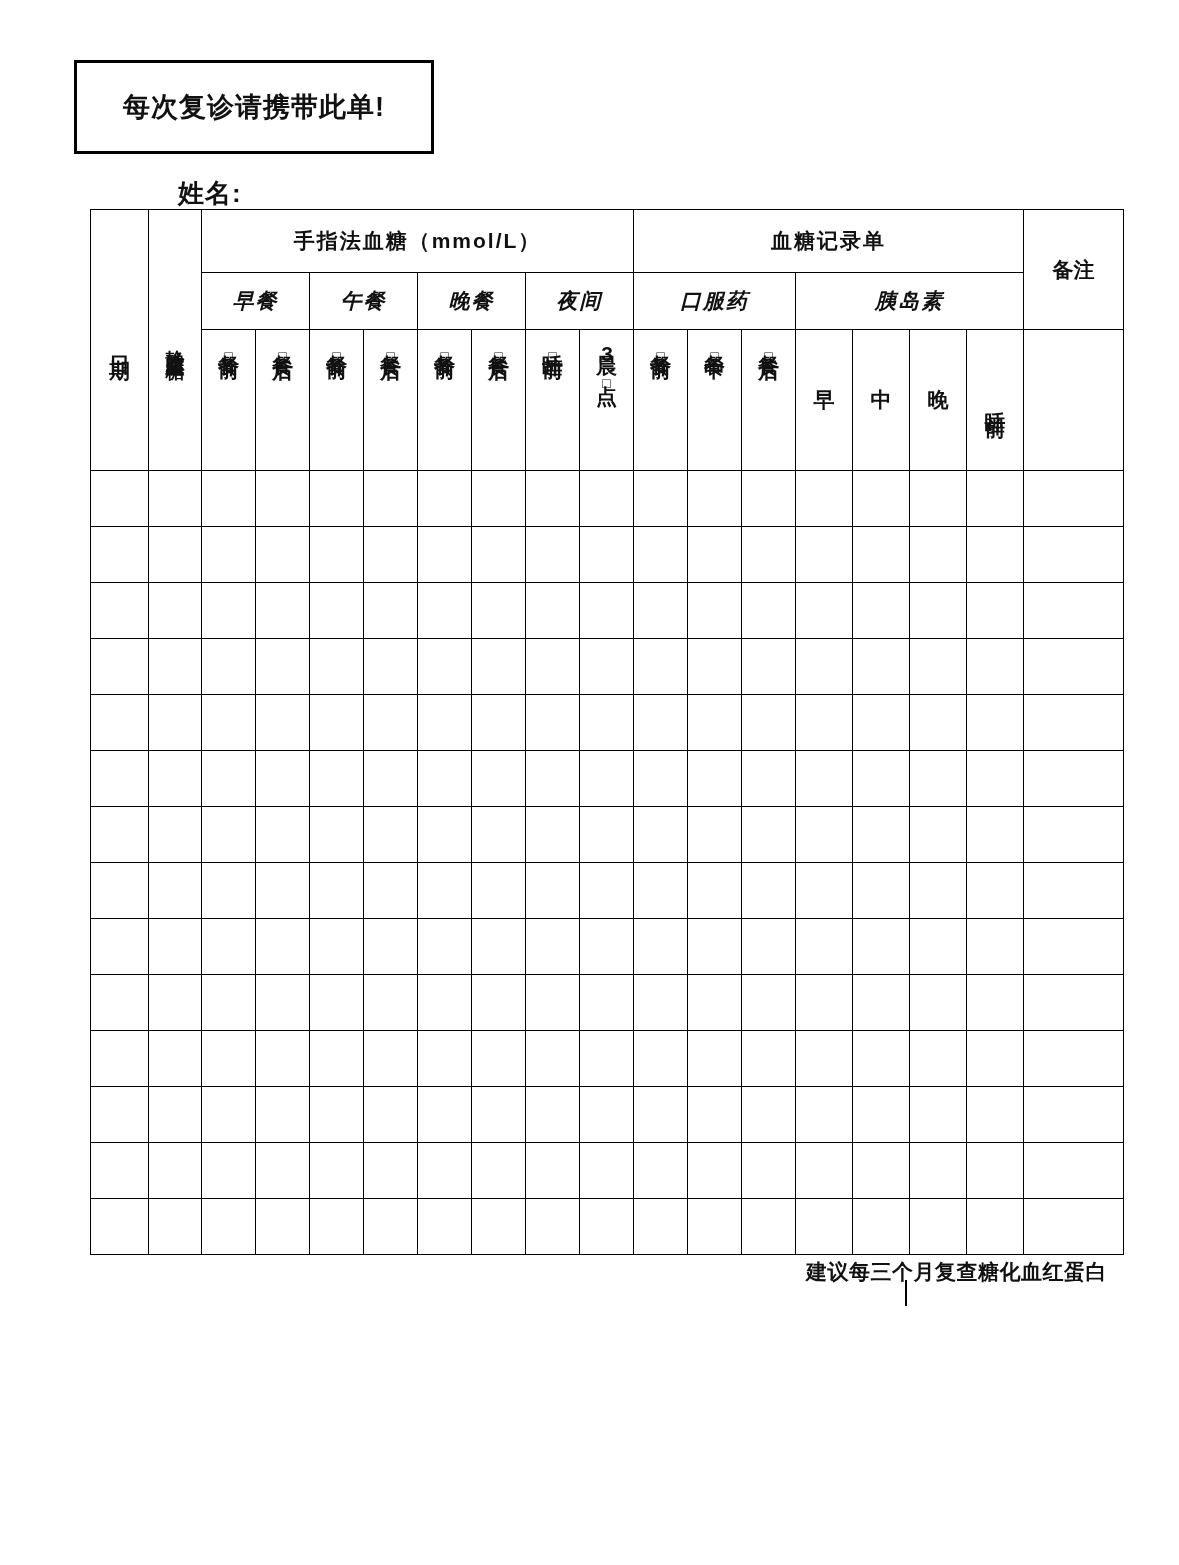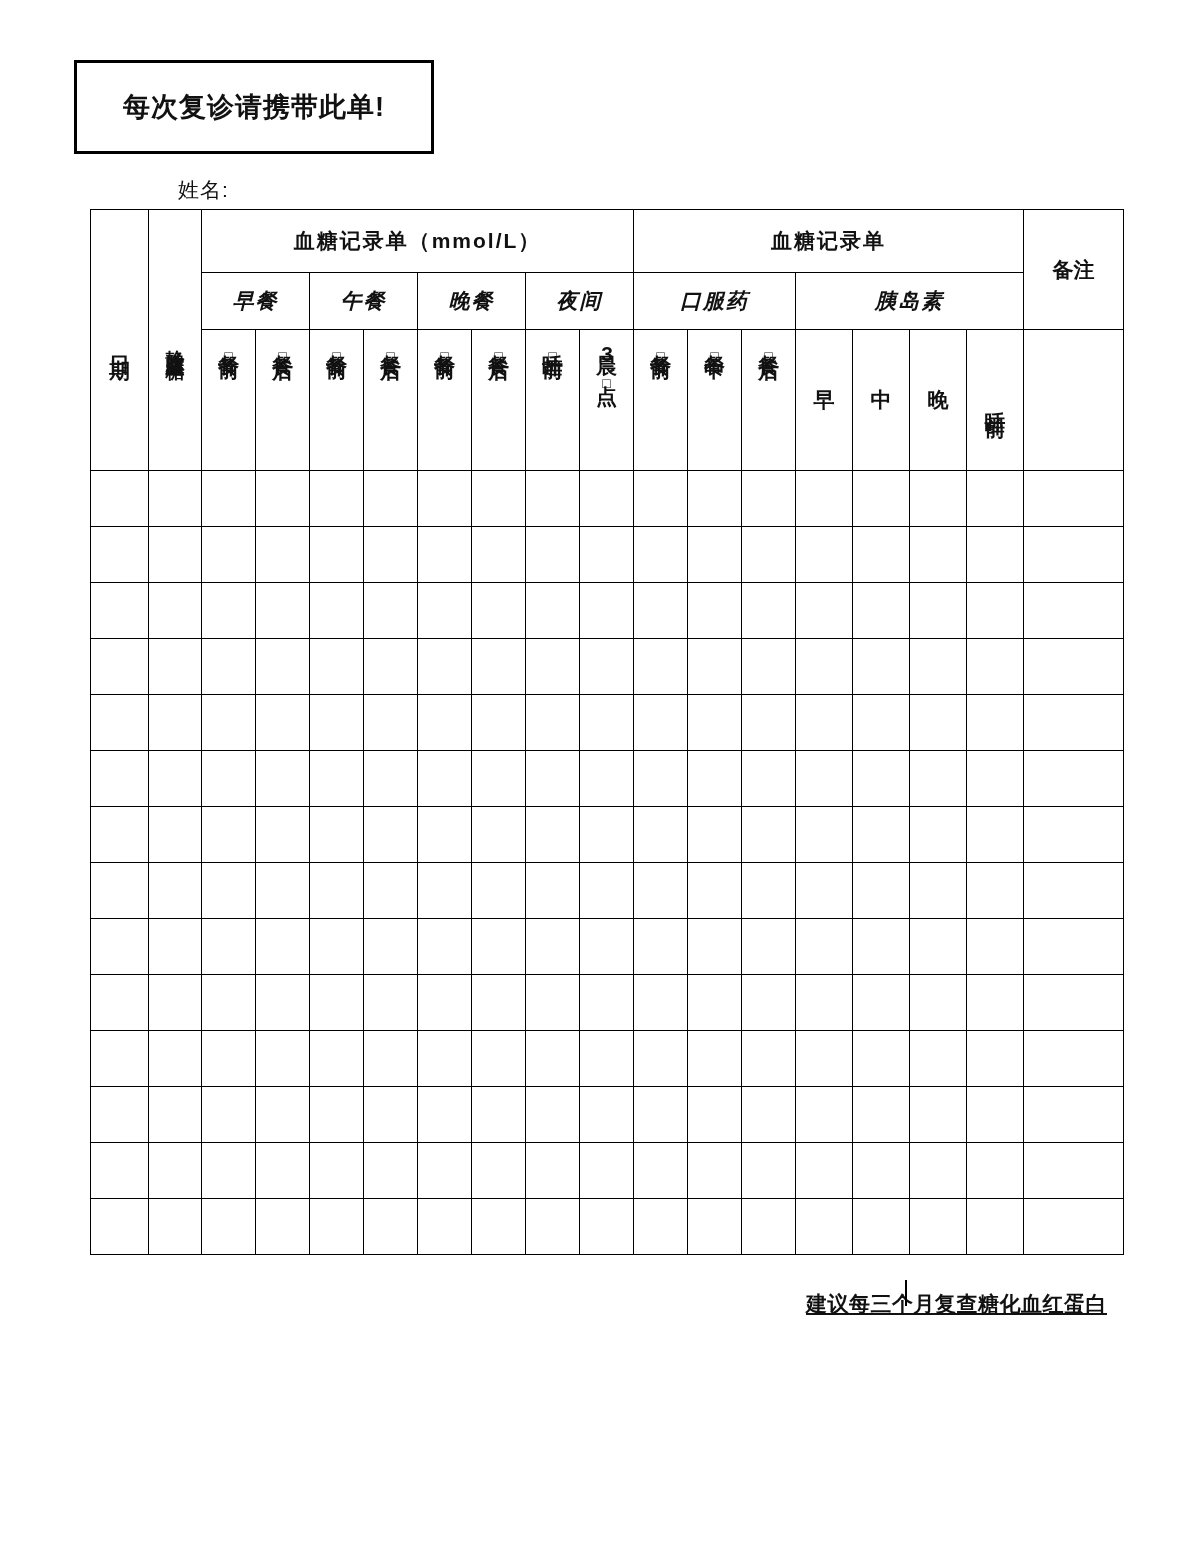--- a/index.html
+++ b/index.html
@@ -47,33 +47,32 @@
     width: 400px;
     text-align: center;
     font-size: 28px;
     font-weight: 700;
     letter-spacing: 2px;
   }
   .name-label {
     position: absolute;
     left: 178px;
     top: 176px;
-    font-size: 21px;
-    font-weight: 400;
+    font-size: 26px;
+    font-weight: 700;
     letter-spacing: 1px;
   }
   .footnote {
     position: absolute;
     left: 806px;
-    top: 1290px;
+    top: 1258px;
     font-size: 21px;
     font-weight: 700;
     letter-spacing: 0.5px;
     white-space: nowrap;
-    text-decoration: underline;
   }
   .footnote-tick {
     position: absolute;
     left: 905px;
     top: 1280px;
     width: 2px;
     height: 26px;
     background: #000;
   }
 
@@ -170,21 +169,21 @@
       <col class="col-remark">
     </colgroup>
     <thead>
       <tr>
         <td rowspan="3">
           <span class="vert">日期</span>
         </td>
         <td rowspan="3">
           <span class="vert small">静脉空腹血糖</span>
         </td>
-        <td class="group-head" colspan="8">血糖记录单（mmol/L）</td>
+        <td class="group-head" colspan="8">手指法血糖（mmol/L）</td>
         <td class="group-head" colspan="7">血糖记录单</td>
         <td rowspan="2">备注</td>
       </tr>
       <tr>
         <td class="sub-head" colspan="2">早餐</td>
         <td class="sub-head" colspan="2">午餐</td>
         <td class="sub-head" colspan="2">晚餐</td>
         <td class="sub-head" colspan="2">夜间</td>
         <td class="sub-head" colspan="3">口服药</td>
         <td class="sub-head" colspan="4">胰岛素</td>

